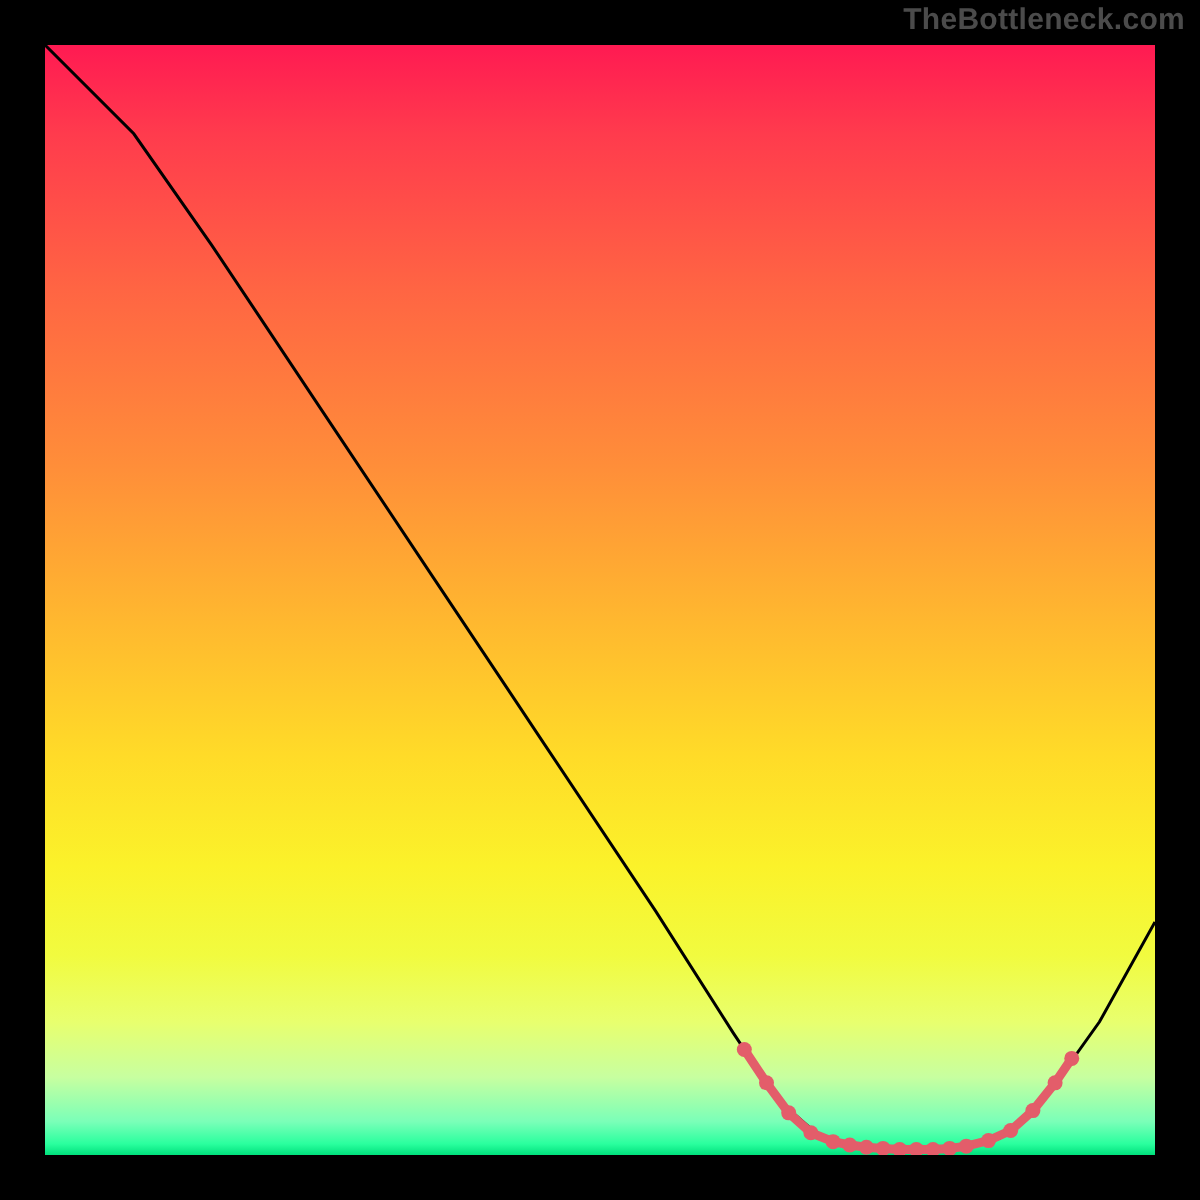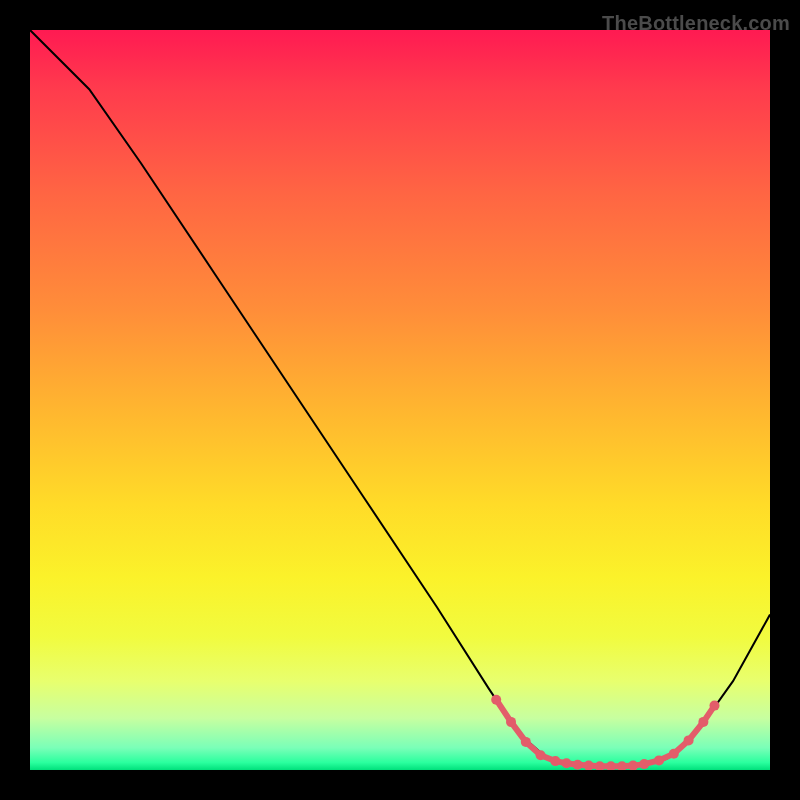--- a/index.html
+++ b/index.html
@@ -12,21 +12,21 @@
     font-family: Arial, Helvetica, sans-serif;
   }
   .frame {
     position: relative;
     width: 800px;
     height: 800px;
     background: #000000;
   }
   .watermark {
     position: absolute;
-    top: 12px;
+    top: 2px;
     right: 10px;
     color: #4b4b4b;
     font-size: 20px;
     font-weight: 600;
     letter-spacing: 0.2px;
     z-index: 5;
     text-align: right;
   }
   .plot-area {
     position: absolute;

